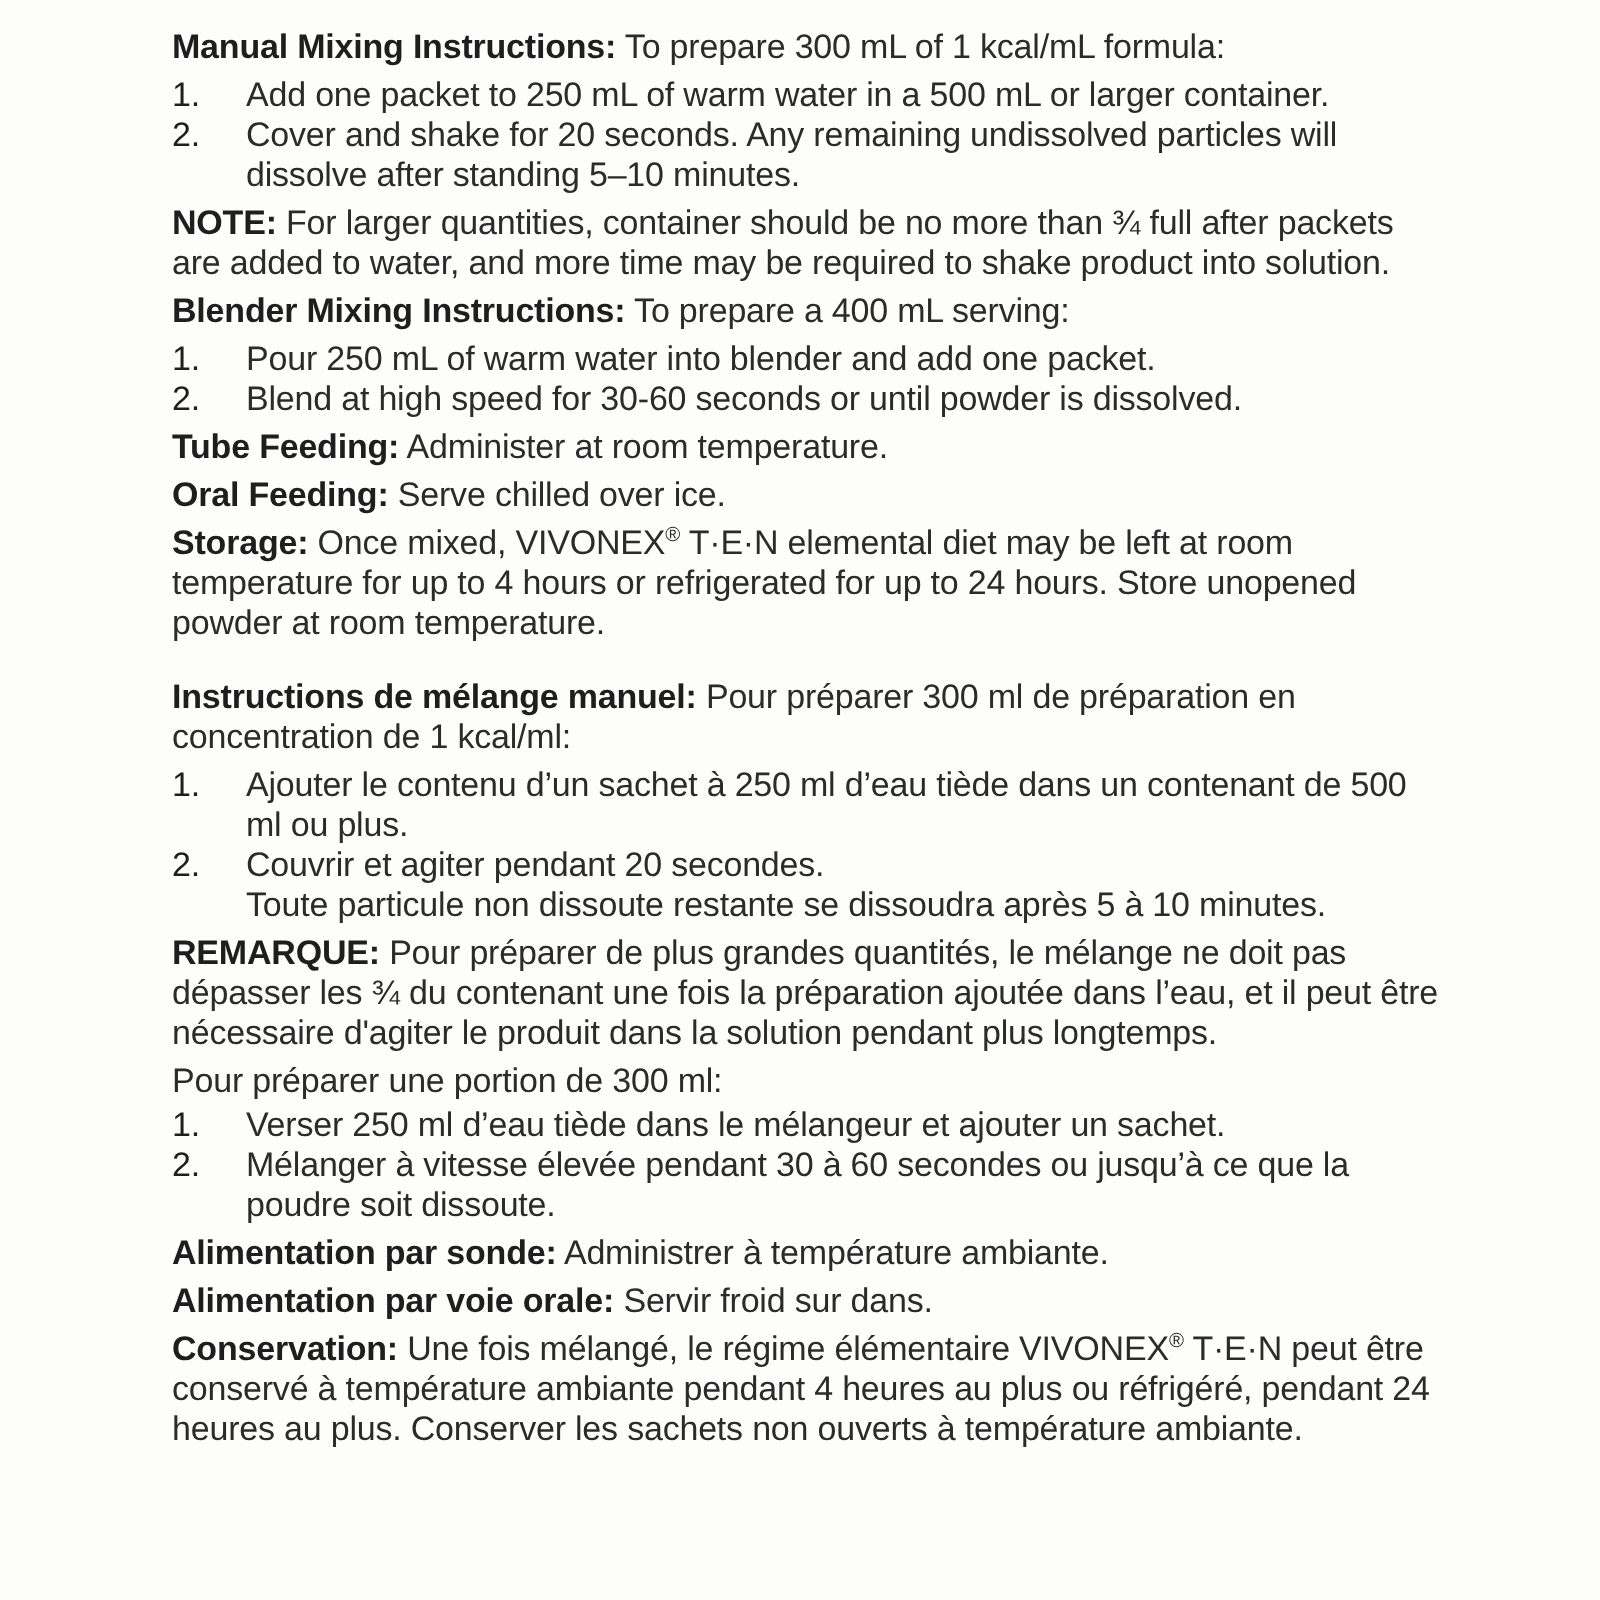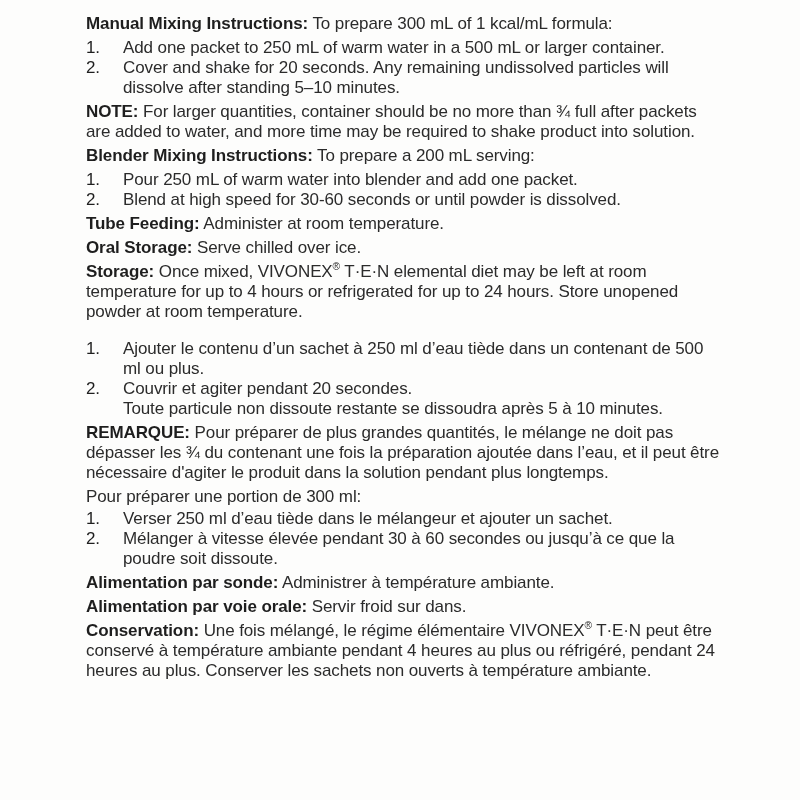--- a/index.html
+++ b/index.html
@@ -62,54 +62,58 @@
         </div>
       </div>
 
       <p class="para">
         <strong>NOTE:</strong>
         <span>For larger quantities, container should be no more than ¾ full after packets are added to water, and more time may be required to shake product into solution.</span>
       </p>
 
       <p class="para">
         <strong>Blender Mixing Instructions:</strong>
-        <span>To prepare a 200 mL serving:</span>
+        <span>To prepare a 400 mL serving:</span>
       </p>
 
       <div class="steps">
         <div class="step">
           <span class="num">1.</span>
           <span class="txt">Pour 250 mL of warm water into blender and add one packet.</span>
         </div>
         <div class="step">
           <span class="num">2.</span>
           <span class="txt">Blend at high speed for 30-60 seconds or until powder is dissolved.</span>
         </div>
       </div>
 
 
       <p class="para">
         <strong>Tube Feeding:</strong>
         <span>Administer at room temperature.</span>
       </p>
 
       <p class="para">
-        <strong>Oral Storage:</strong>
+        <strong>Oral Feeding:</strong>
         <span>Serve chilled over ice.</span>
       </p>
 
       <p class="para">
         <strong>Storage:</strong>
         <span><span>Once mixed, VIVONEX</span><sup>®</sup><span> T·E·N elemental diet may be left at room temperature for up to 4 hours or refrigerated for up to 24 hours. Store unopened powder at room temperature.</span></span>
       </p>
 
     </div>
 
     <div class="lang-fr">
 
+      <p class="para">
+        <strong>Instructions de mélange manuel:</strong>
+        <span>Pour préparer 300 ml de préparation en concentration de 1 kcal/ml:</span>
+      </p>
 
       <div class="steps">
         <div class="step">
           <span class="num">1.</span>
           <span class="txt">Ajouter le contenu d’un sachet à 250 ml d’eau tiède dans un contenant de 500 ml ou plus.</span>
         </div>
         <div class="step">
           <span class="num">2.</span>
           <span class="txt">
             <span class="line">Couvrir et agiter pendant 20 secondes.</span>

